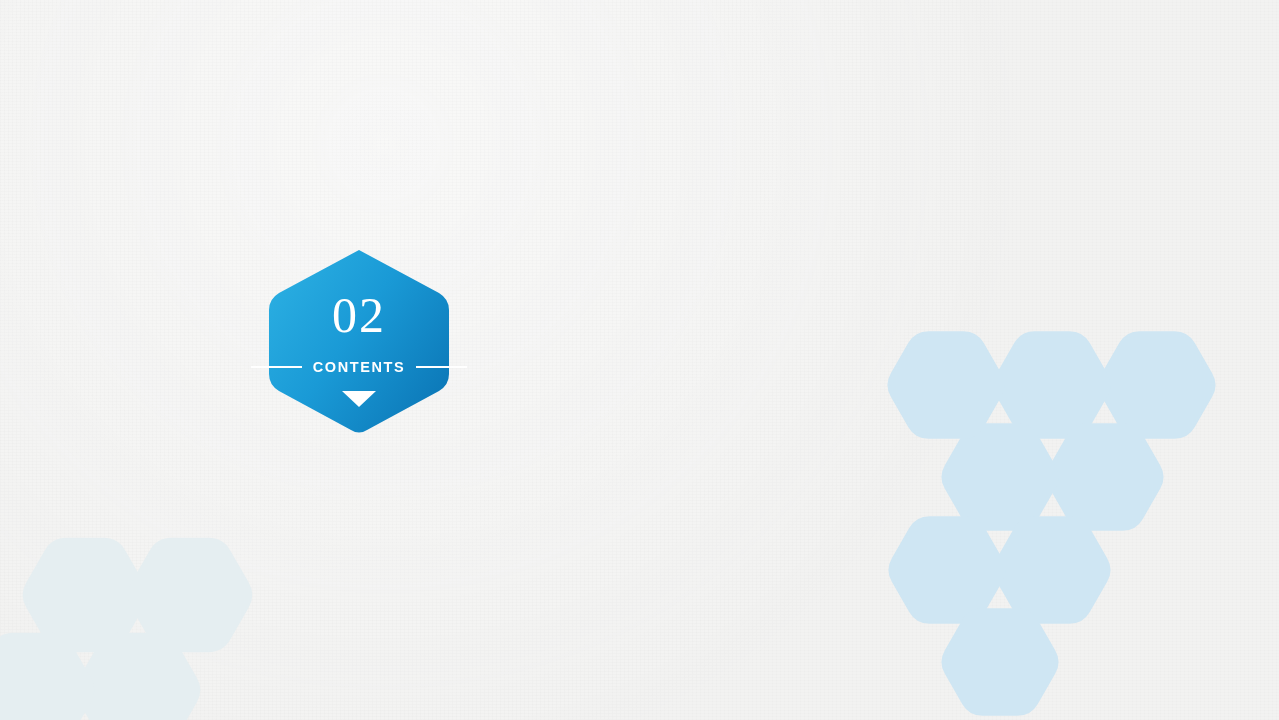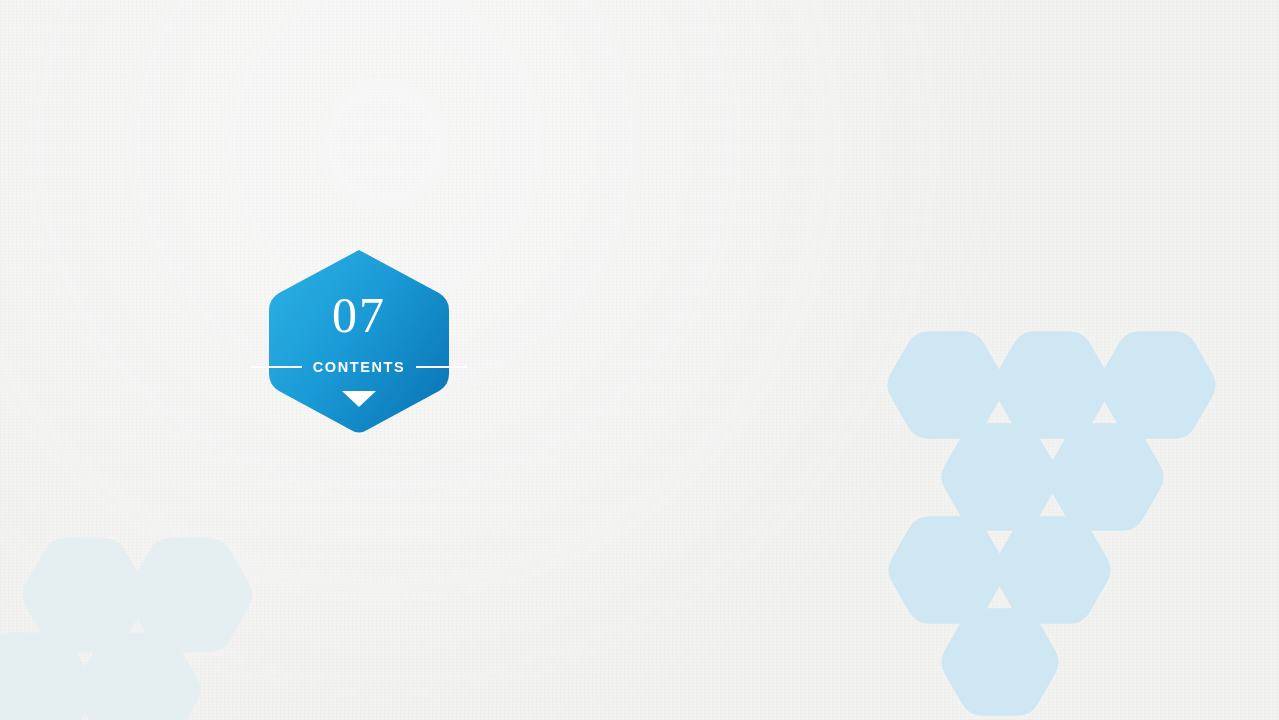--- a/index.html
+++ b/index.html
@@ -188,21 +188,21 @@
                  L100 182
                  Q92 187 84 182
                  L12 143
                  Q2 137 2 126
                  L2 62
                  Q2 51 12 45
                  Z" fill="url(#badgeGrad)"></path>
       </svg>
 
       <div class="badge-inner">
-        <div class="badge-number">07</div>
+        <div class="badge-number">02</div>
 
         <div class="badge-rule-row">
           <span class="badge-rule"></span>
           <span class="badge-contents">CONTENTS</span>
           <span class="badge-rule"></span>
         </div>
 
         <div class="badge-caret"></div>
       </div>
     </div>

